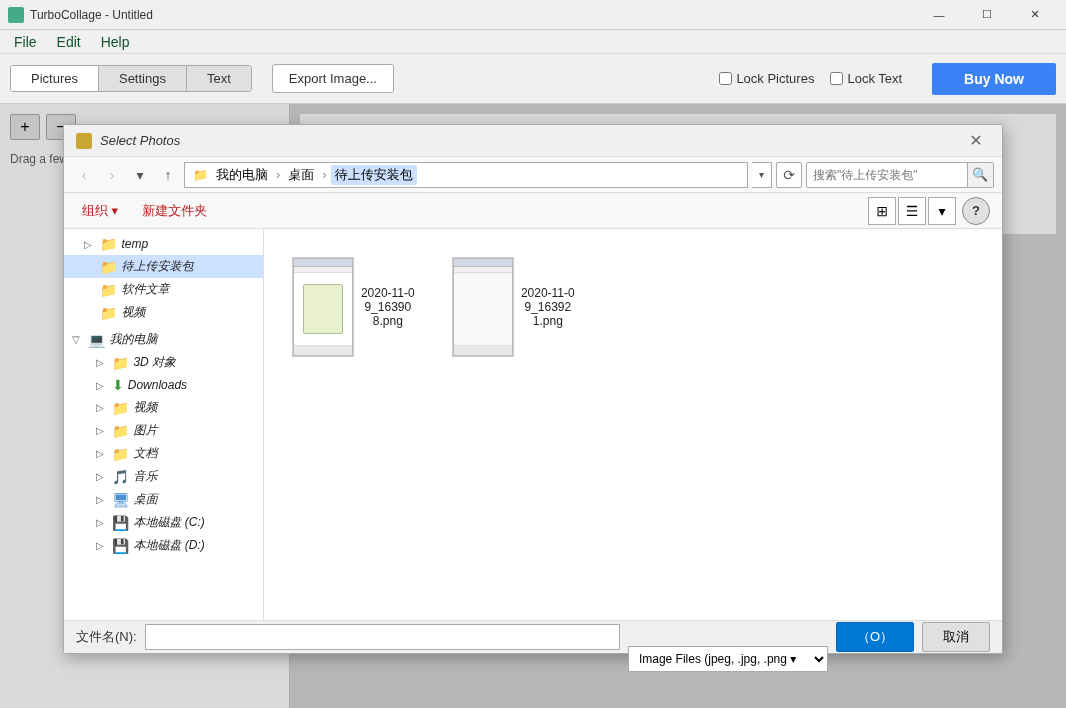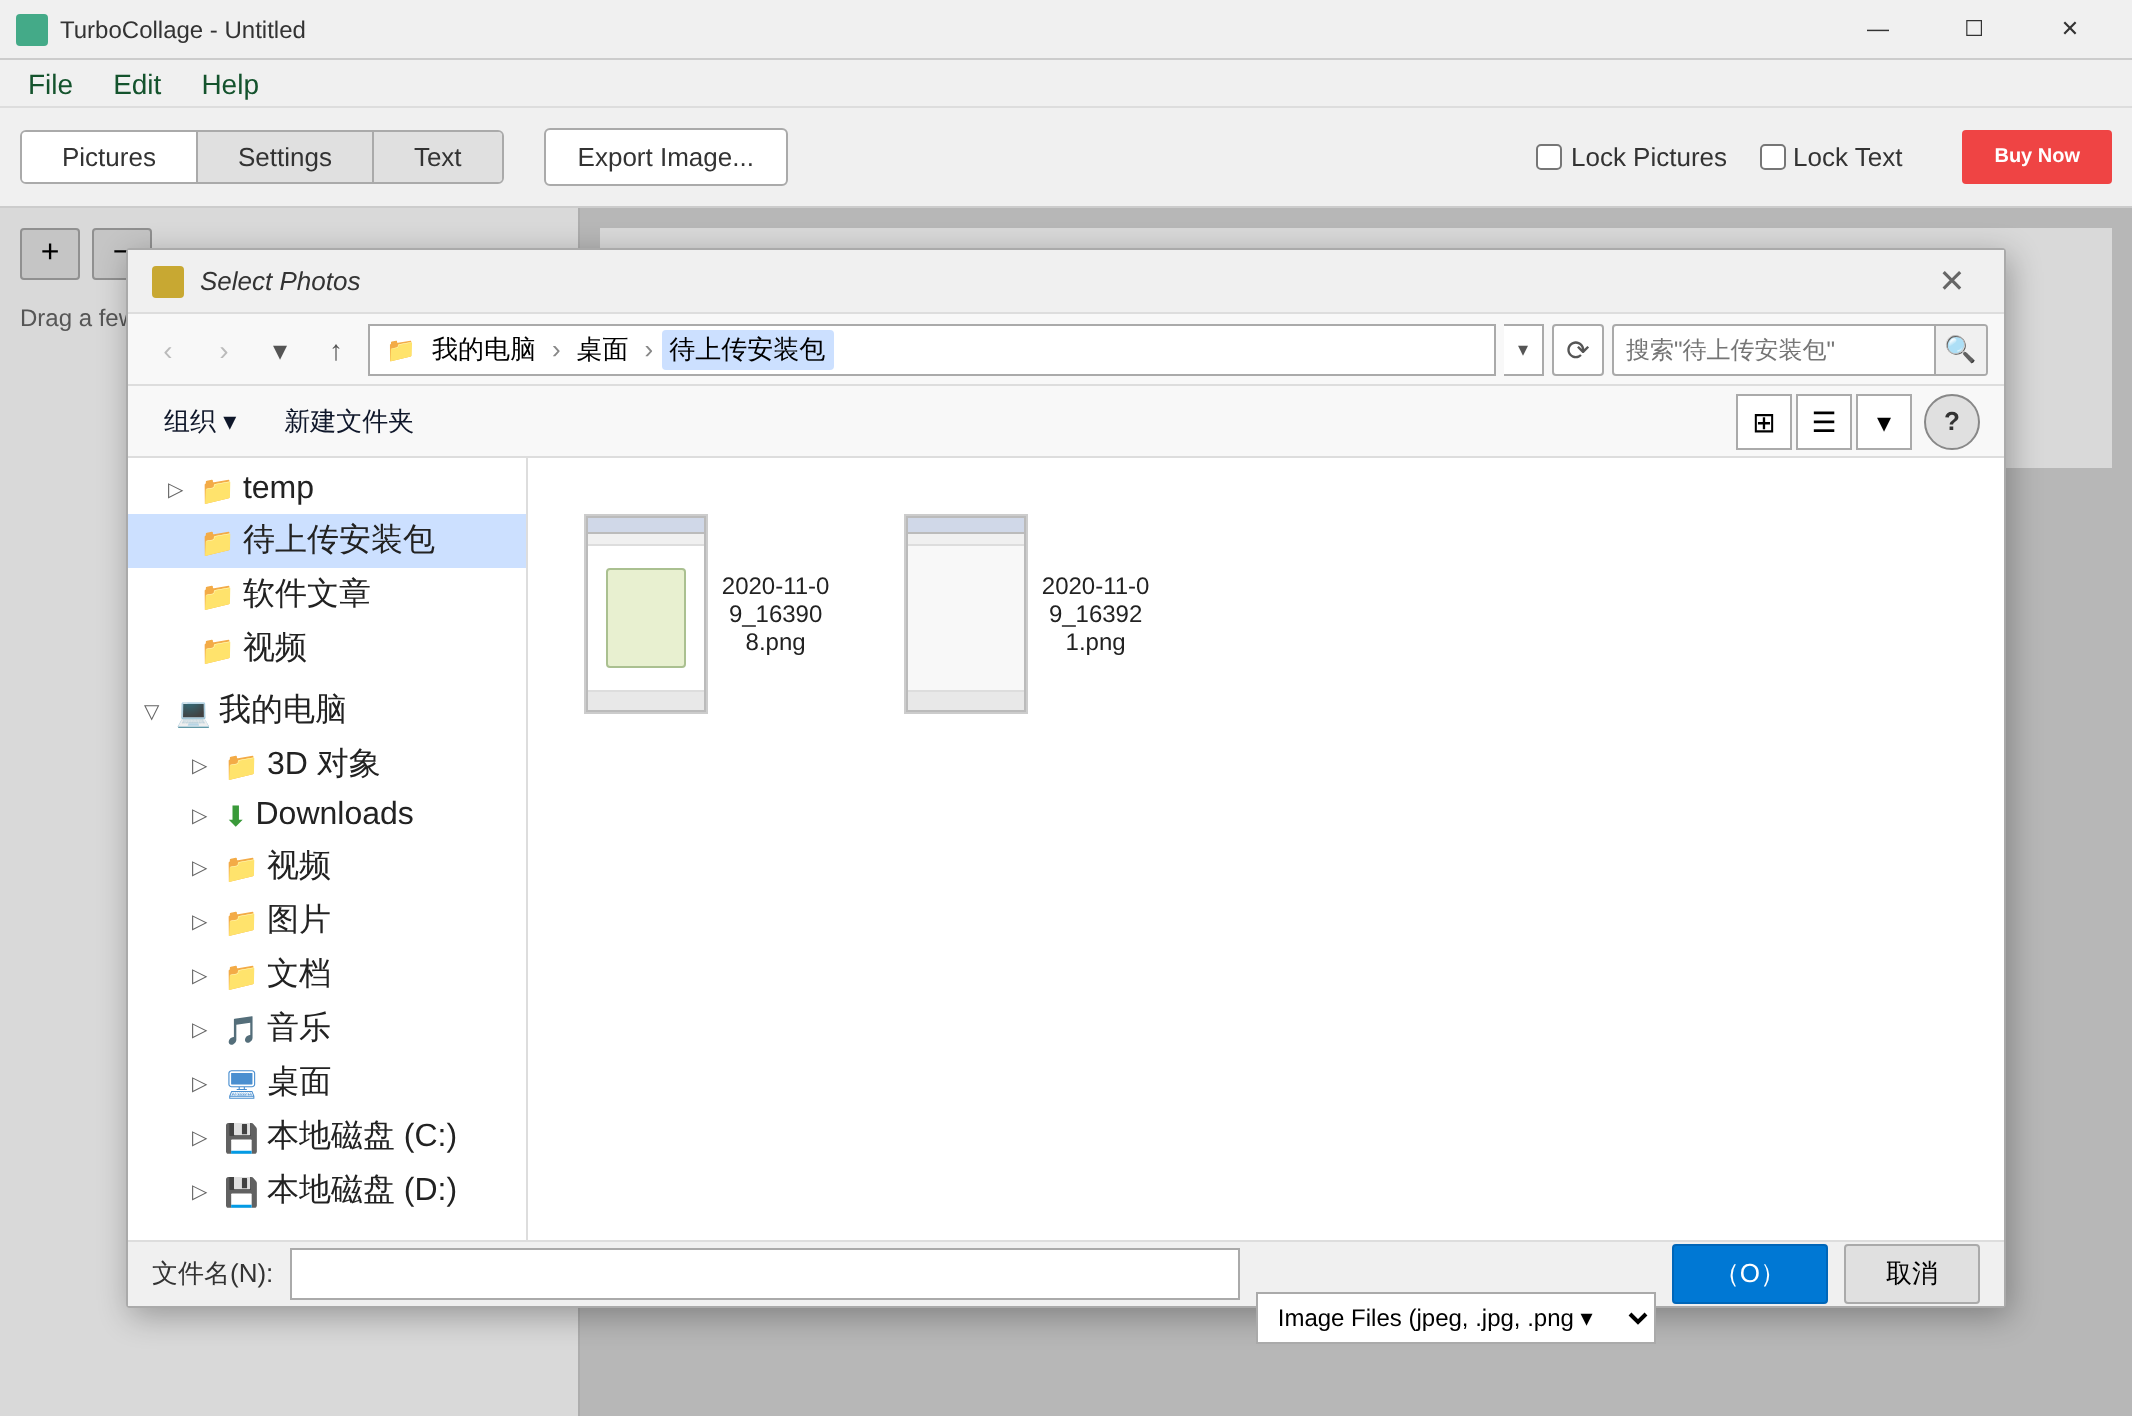--- a/index.html
+++ b/index.html
@@ -97,25 +97,25 @@
     .lock-item {
       display: flex;
       align-items: center;
       gap: 4px;
       font-size: 13px;
       color: #333;
     }
     .lock-item input[type=checkbox] { margin: 0; }
 
     .buy-btn {
-      background: #ef4444;
+      background: #3b82f6;
       color: white;
       border: none;
-      padding: 8px 16px;
-      font-size: 10px;
+      padding: 8px 32px;
+      font-size: 14px;
       font-weight: 600;
       cursor: pointer;
       border-radius: 2px;
       margin-left: 20px;
     }
 
     
     .content-area {
       display: flex;
       flex: 1;
@@ -313,21 +313,21 @@
       display: flex;
       align-items: center;
       padding: 0 12px;
       gap: 12px;
     }
     .dialog-toolbar-btn {
       background: transparent;
       border: none;
       cursor: pointer;
       font-size: 13px;
-      color: #0f172a;
+      color: #b91c1c;
       display: flex; align-items: center; gap: 4px;
       padding: 3px 6px;
       border-radius: 2px;
     }
     .view-btns {
       margin-left: auto;
       display: flex; gap: 2px; align-items: center;
     }
     .view-btn {
       width: 28px; height: 28px;
@@ -374,21 +374,21 @@
       white-space: nowrap;
     }
     .tree-item.selected { background: #cce0ff; }
     .tree-item .expand-arrow {
       width: 12px; font-size: 10px; color: #666;
       display: inline-block;
     }
     .tree-folder-icon { color: #c8a832; font-size: 14px; }
     .tree-folder-icon.blue { color: #4a8fd0; }
     .tree-folder-icon.green { color: #3a9a3a; }
-    .tree-item-label { font-size: 16px; }
+    .tree-item-label { font-size: 12px; font-style: italic; }
     .tree-separator { height: 4px; }
     .tree-item.indent1 { padding-left: 20px; }
     .tree-item.indent2 { padding-left: 32px; }
 
     
     .files-area {
       flex: 1;
       background: white;
       padding: 20px;
       display: flex;

